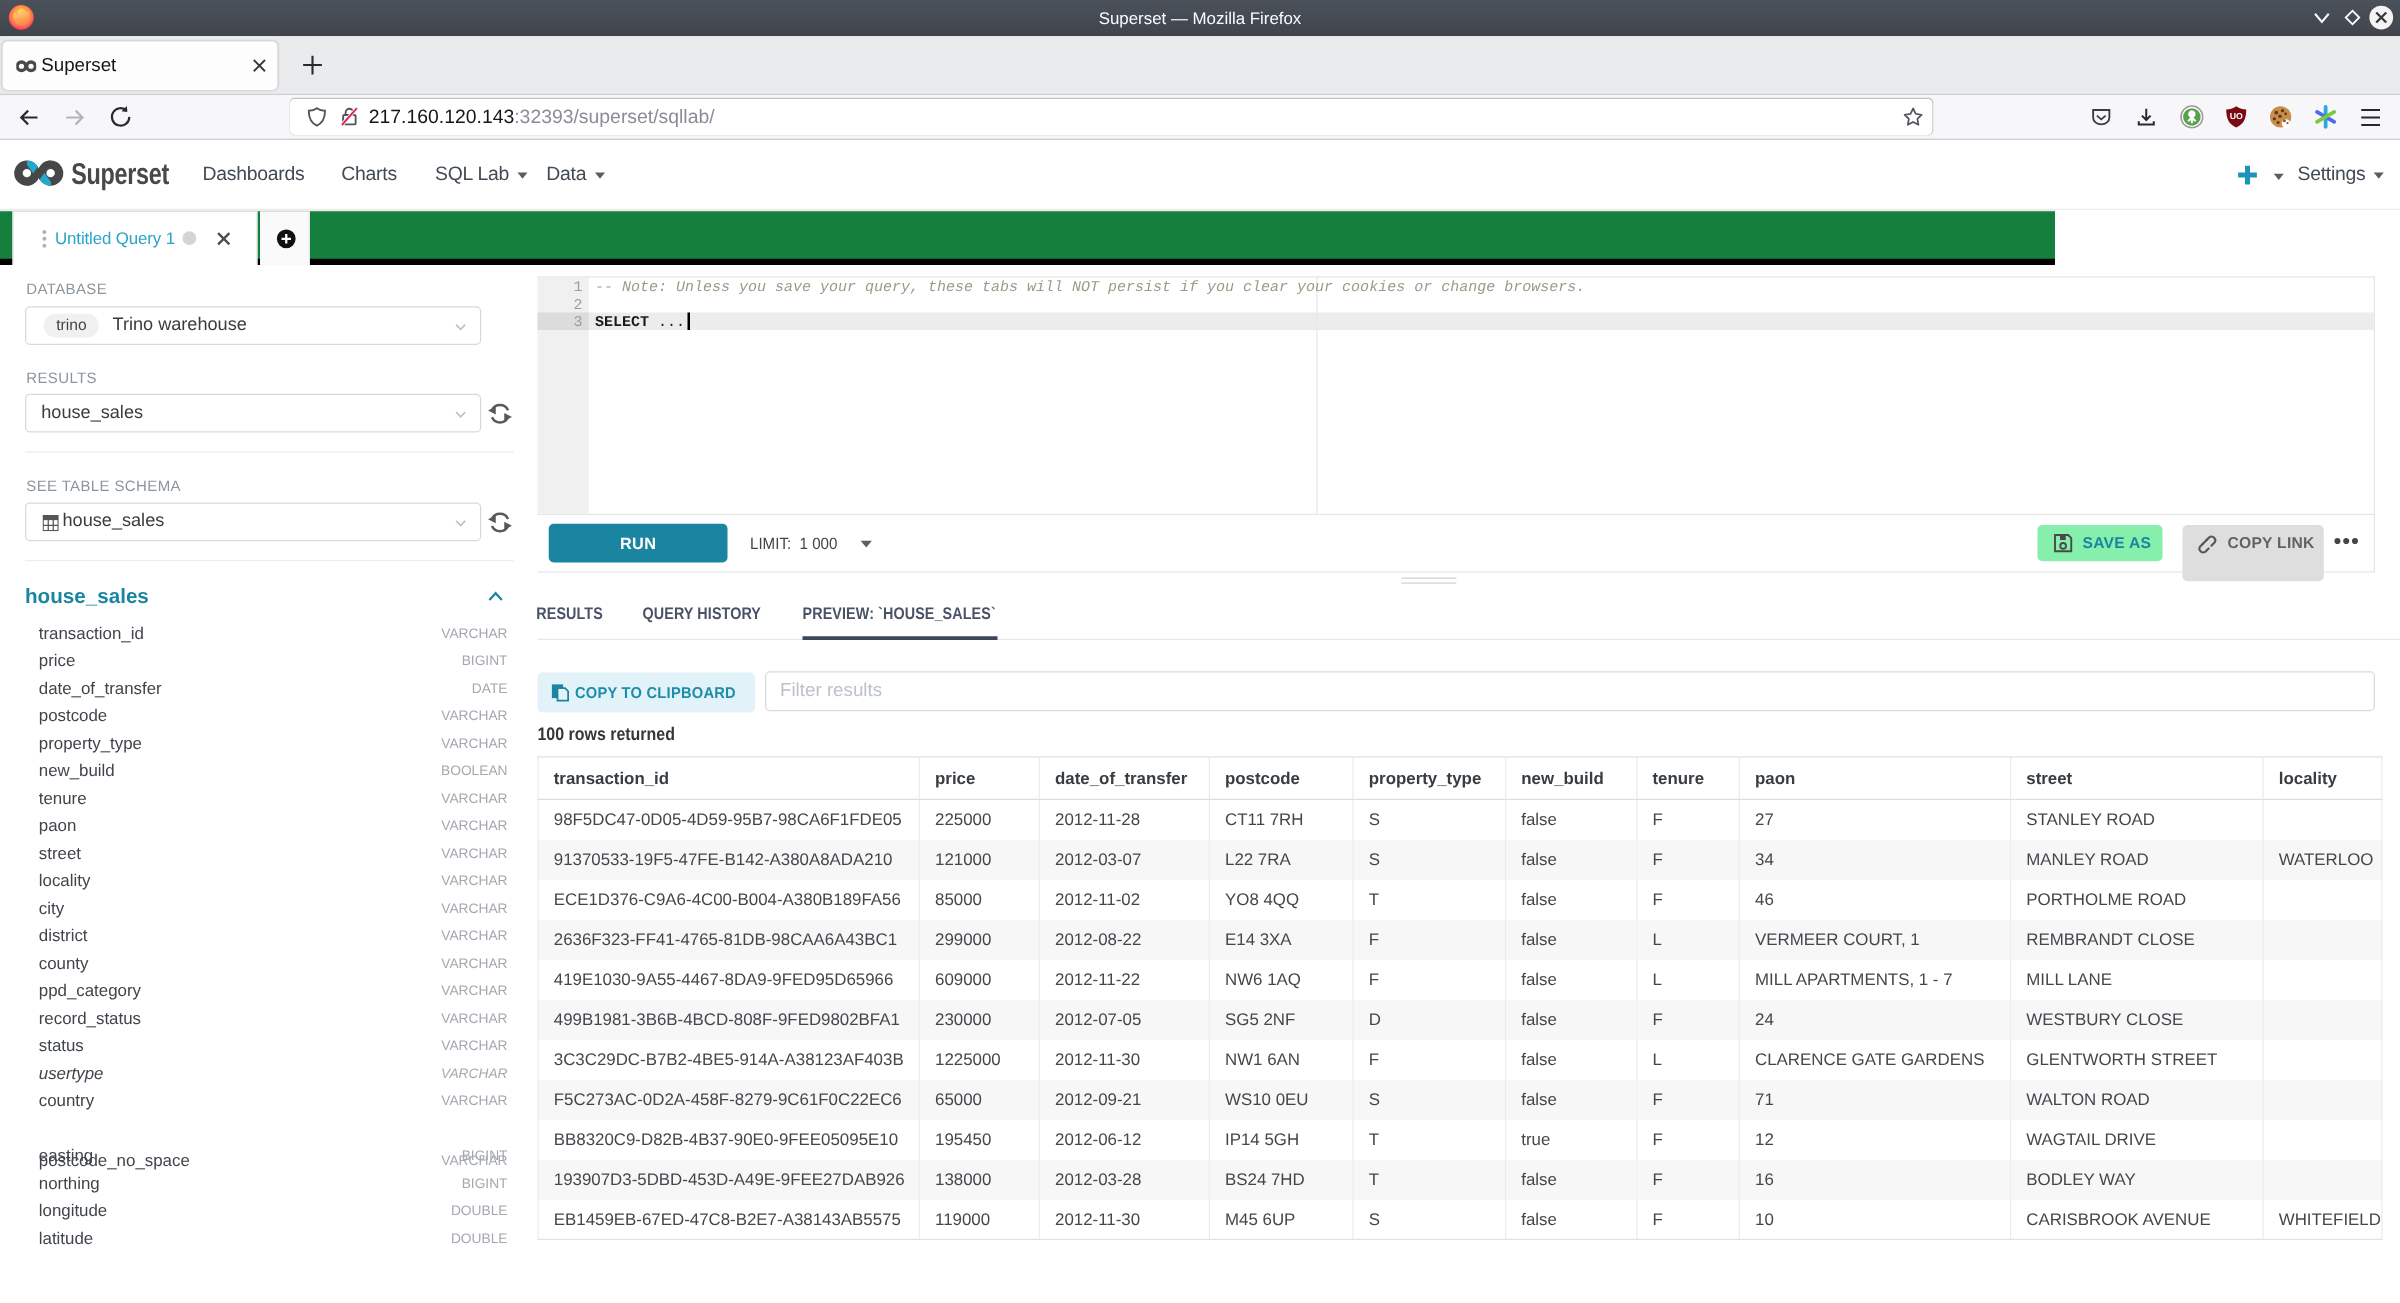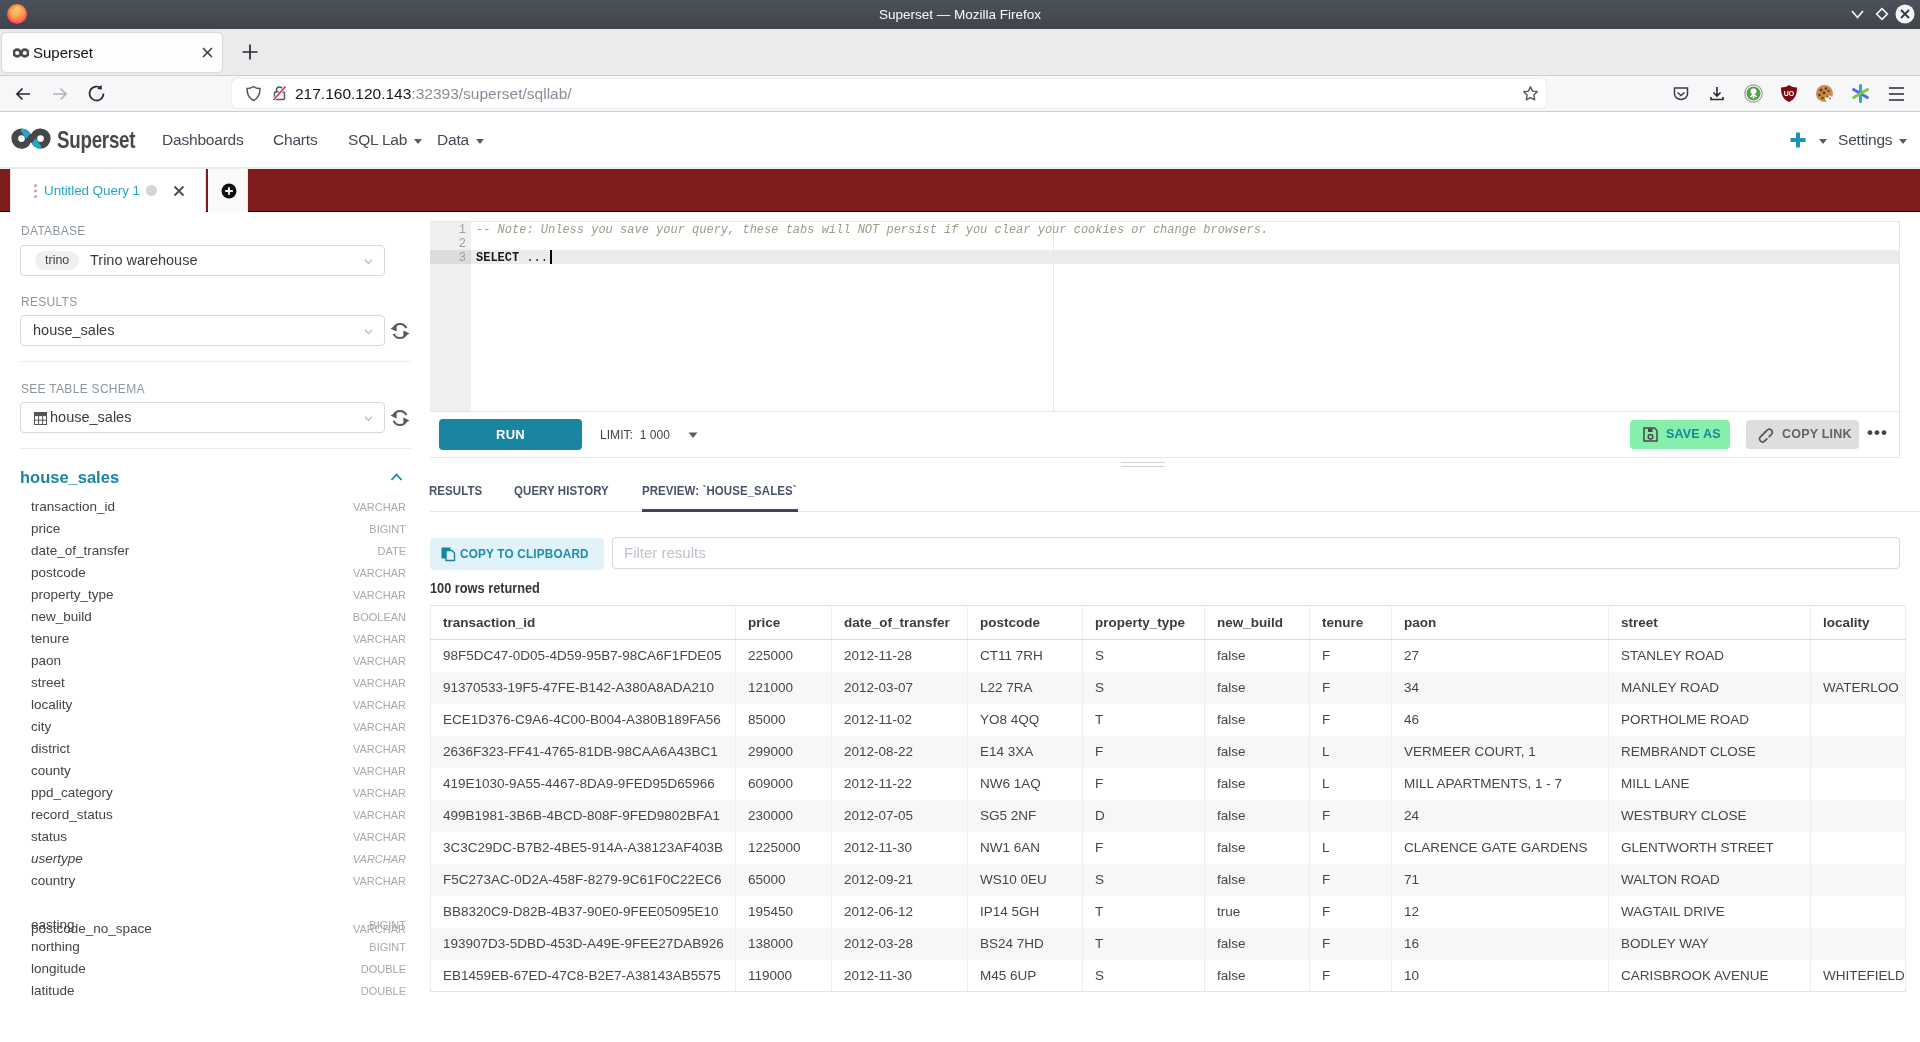--- a/index.html
+++ b/index.html
@@ -31,22 +31,22 @@
   border-bottom:1px solid #ececec; }
 .brandtext { position:absolute; left:57px; top:0; height:55px; line-height:55px;
   font-size:24px; font-weight:bold; color:#484848; letter-spacing:-0.3px;
   transform:scaleX(0.78); transform-origin:0 50%; }
 .navlink { position:absolute; top:0; height:55px; line-height:55px; font-size:15.5px; color:#424a54; letter-spacing:-0.2px; }
 .caret { display:inline-block; width:0; height:0; border-left:4.5px solid transparent;
   border-right:4.5px solid transparent; border-top:5.5px solid #565e68; vertical-align:middle;
   margin-left:7px; margin-top:2px; }
 
 
-.qtabrow { position:absolute; left:0; top:168px; width:1920px; height:44px; background:#7f1d1d;
-  border-top:1px solid #ececec; border-bottom:1px solid #000000; }
+.qtabrow { position:absolute; left:0; top:168px; width:1644px; height:44px; background:#15803d;
+  border-top:1px solid #ececec; border-bottom:5px solid #000000; }
 .qtab { position:absolute; left:10px; top:0; width:196px; height:43px; background:#fff;
   border-left:1px solid #e8e8e8; border-right:1px solid #e8e8e8; }
 .qtabplus { position:absolute; left:208px; top:0; width:40px; height:43px; background:#fafafa;
   border-right:1px solid #e8e8e8; }
 .qtabname { position:absolute; left:33px; top:0; height:43px; line-height:43px;
   font-size:13.5px; color:#27a5c7; letter-spacing:-0.1px; }
 .qtabdot { position:absolute; left:135px; top:16px; width:11px; height:11px; border-radius:50%;
   background:#d4d4d4; }
 
 
@@ -83,21 +83,21 @@
   border:1px solid #e6e6e6; border-left:none; }
 .runbtn { position:absolute; left:9px; top:7px; width:143px; height:31px; background:#1a85a0;
   border-radius:4px; color:#fff; font-size:13px; font-weight:bold; text-align:center;
   line-height:31px; letter-spacing:0.3px; }
 .limit { position:absolute; left:170px; top:0; height:45px; line-height:45px; font-size:13px; color:#454545;
   transform:scaleX(0.93); transform-origin:0 50%; }
 .saveas { position:absolute; left:1200px; top:8px; width:100px; height:29px; background:#86efac;
   border-radius:4px; }
 .saveas span { position:absolute; left:36px; top:0; height:29px; line-height:29px; font-size:12.5px;
   font-weight:bold; color:#1a85a0; letter-spacing:0.2px; }
-.copylink { position:absolute; left:1316px; top:8px; width:113px; height:29px; background:#dedede;
+.copylink { position:absolute; left:1316px; top:8px; width:113px; height:45px; background:#dedede;
   border-radius:4px; }
 .copylink span { position:absolute; left:36px; top:0; height:29px; line-height:29px; font-size:12.5px;
   font-weight:bold; color:#5f6368; letter-spacing:0.2px; }
 .dots3 { position:absolute; left:1437px; top:0; height:45px; line-height:42px; font-size:17px;
   font-weight:bold; color:#454545; letter-spacing:1px; }
 
 .handle { position:absolute; left:1121px; top:461.5px; width:44px; }
 .handle div { height:1.5px; background:#d2d2d2; margin-bottom:2.5px; }
 
 

